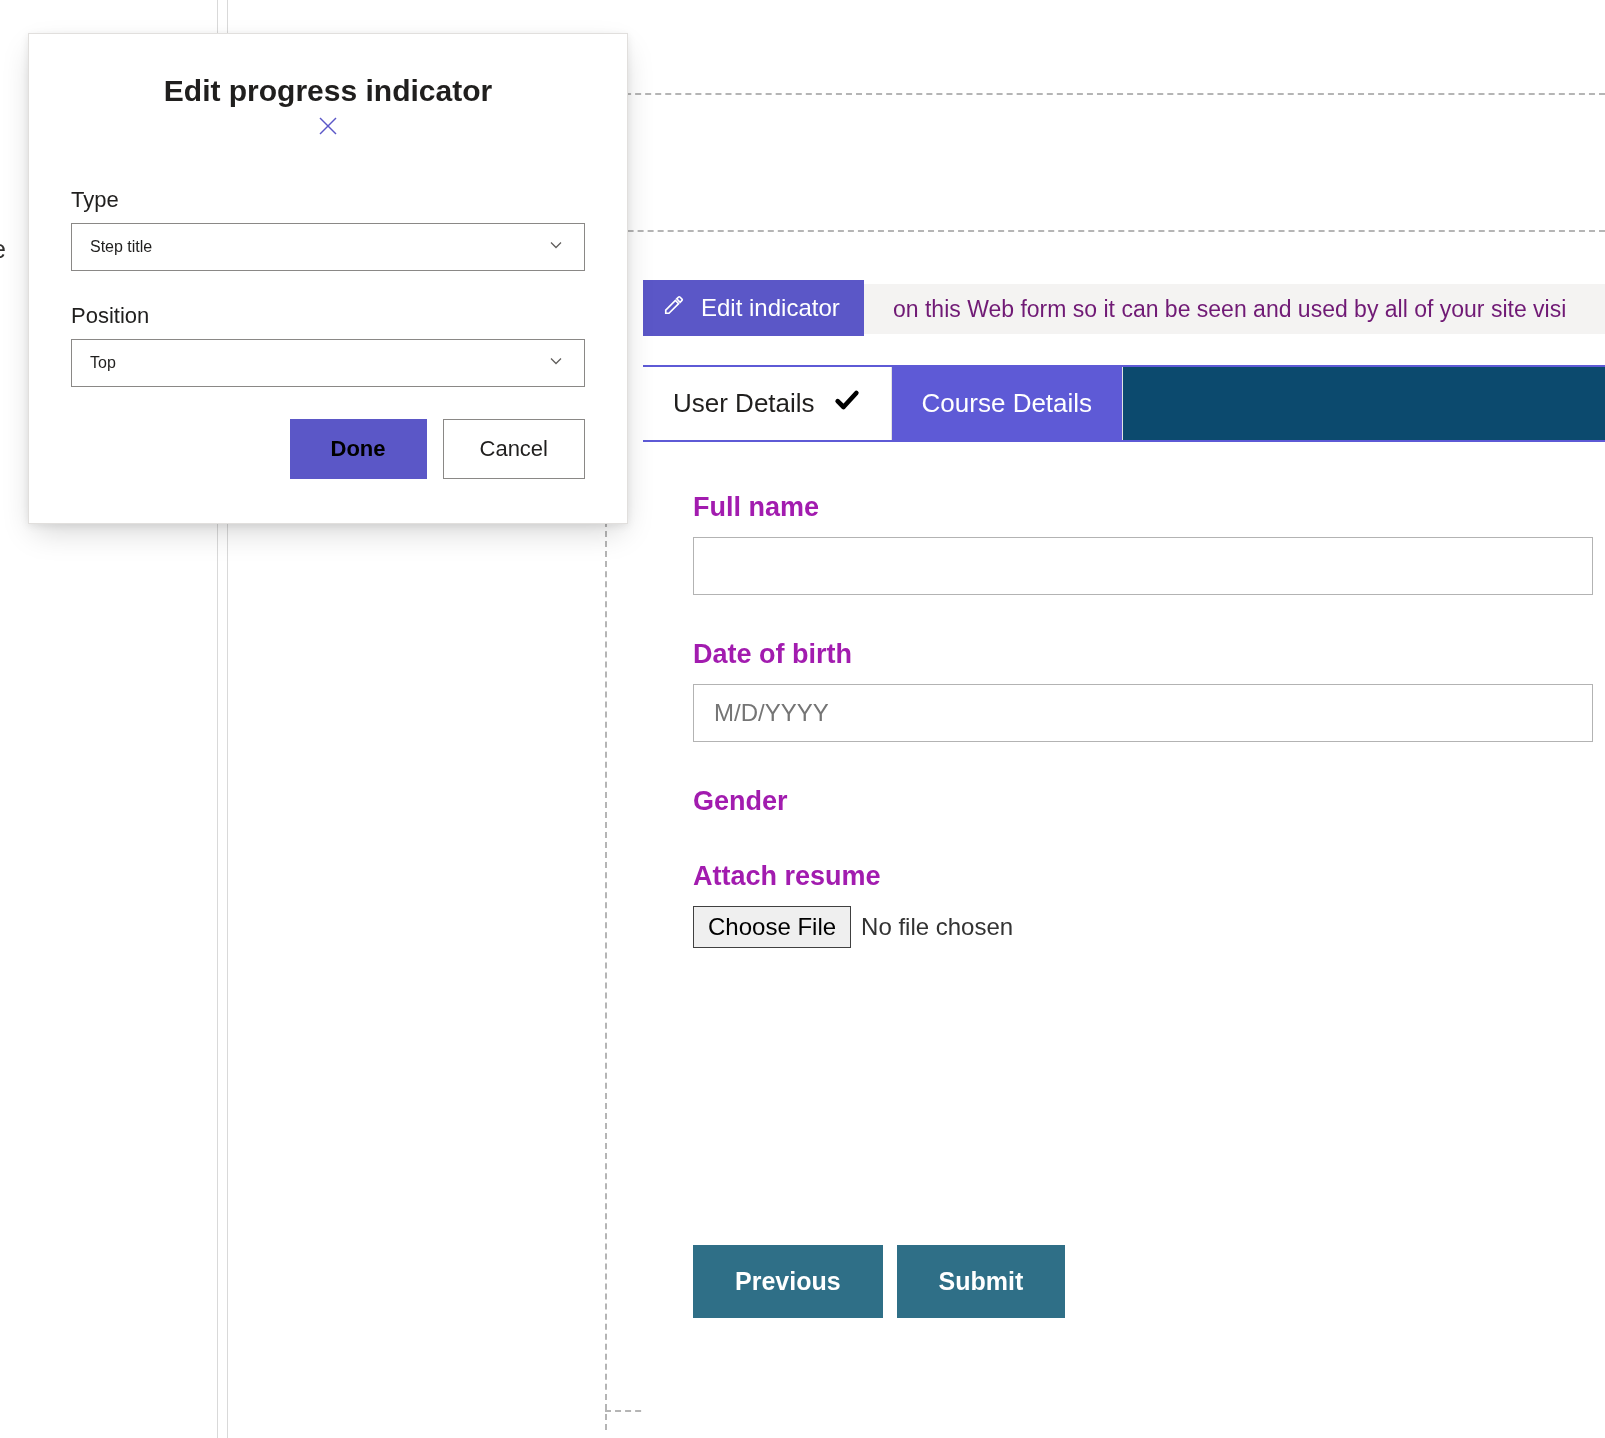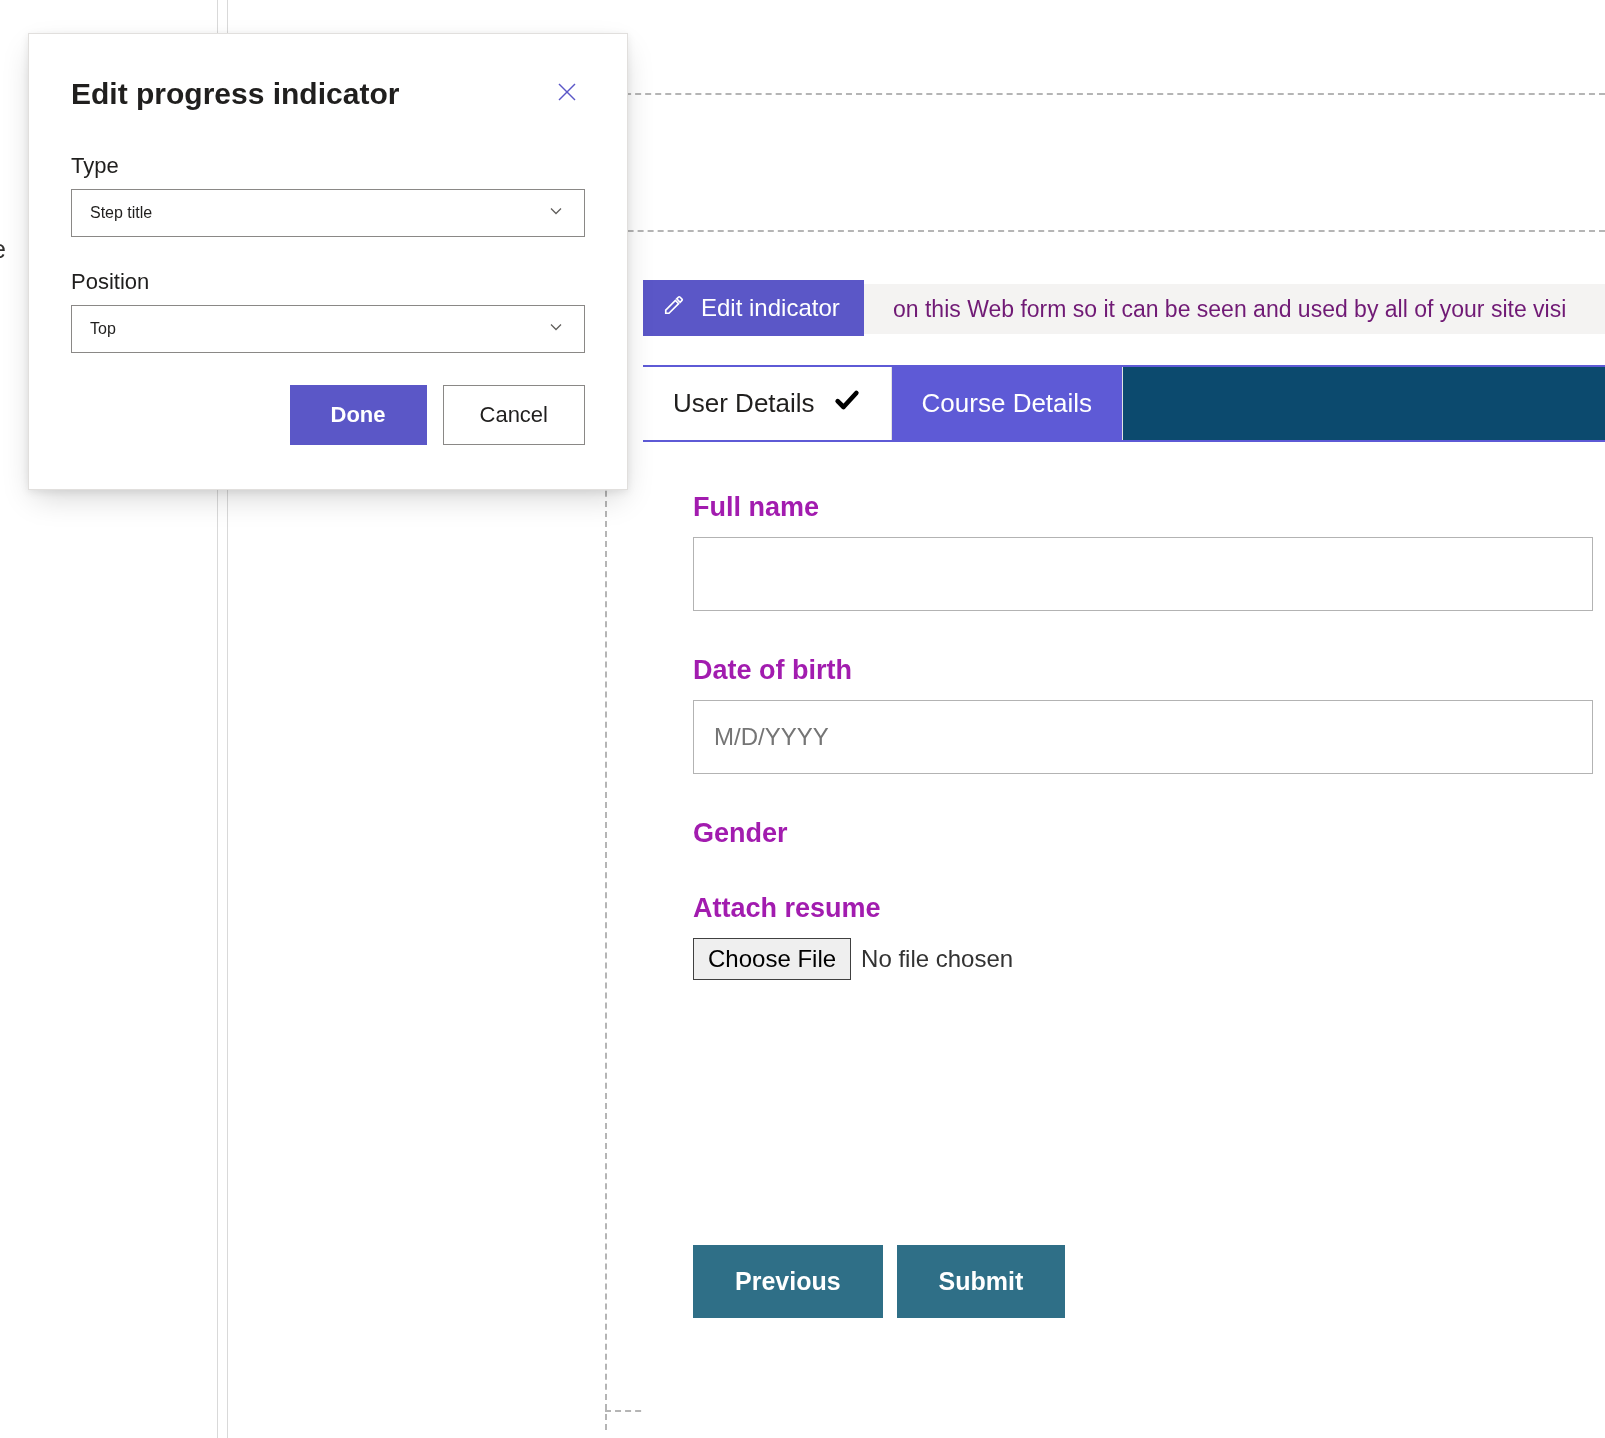--- a/index.html
+++ b/index.html
@@ -114,21 +114,21 @@
     .field-label {
       font-size: 27px;
       font-weight: 700;
       color: #a21caf;
       margin-bottom: 14px;
       display: block;
     }
     .text-input {
       width: 900px;
       max-width: calc(100% - 10px);
-      height: 74px;
+      height: 58px;
       border: 1px solid #b3b3b3;
       font-size: 24px;
       padding: 0 20px;
       background: #fff;
     }
     .select-display {
       width: 900px;
       max-width: calc(100% - 10px);
       height: 58px;
       border: 1px solid #b3b3b3;
@@ -175,20 +175,21 @@
       border: 1px solid #e1dfdd;
       box-shadow: 0 12px 30px -6px rgba(0,0,0,0.18), 0 2px 8px rgba(0,0,0,0.08);
       padding: 40px 42px 44px;
       z-index: 100;
     }
     .popover-header {
       display: flex;
       justify-content: space-between;
       align-items: center;
       margin-bottom: 40px;
+      flex-direction: column;
     }
     .popover-title {
       font-size: 30px;
       font-weight: 700;
       color: #201f1e;
     }
     .close-x {
       color: #5b57c7;
       cursor: pointer;
       background: none;
@@ -219,21 +220,21 @@
     .pop-select svg { width: 20px; height: 20px; }
 
     .pop-actions {
       display: flex;
       justify-content: flex-end;
       gap: 16px;
       margin-top: 32px;
     }
     .btn-primary {
       background: #5b57c7;
-      color: #ffffff;
+      color: #000000;
       border: 1px solid #5b57c7;
       font-size: 22px;
       font-weight: 600;
       padding: 16px 40px;
       cursor: pointer;
     }
     .btn-secondary {
       background: #fff;
       color: #201f1e;
       border: 1px solid #8a8886;

